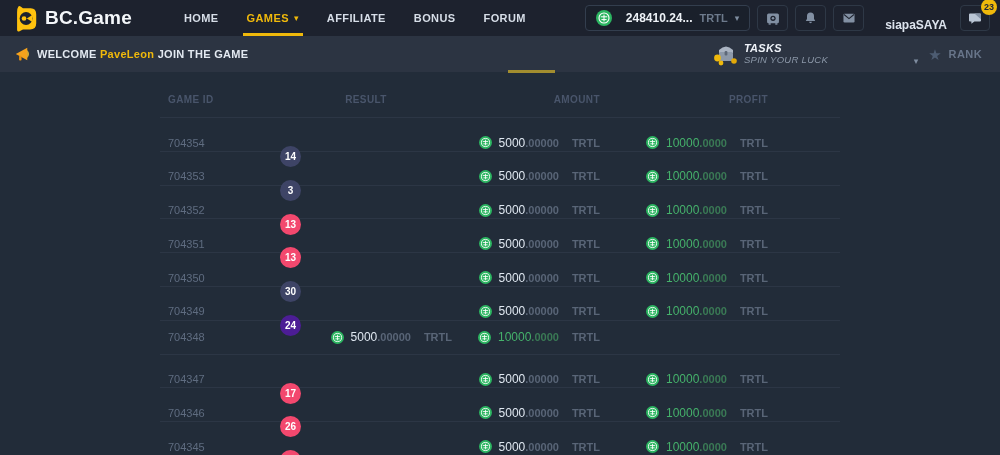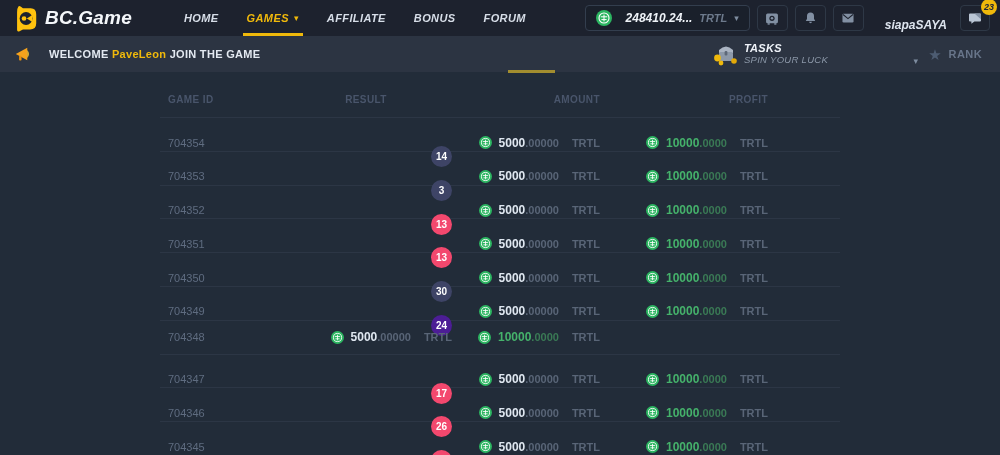--- a/index.html
+++ b/index.html
@@ -1,20 +1,20 @@
 <!DOCTYPE html>
 <html><head>
 <meta charset="utf-8">
 <style>
   * { margin:0; padding:0; box-sizing:border-box; }
   html,body { width:1000px; height:455px; overflow:hidden; background:#222c39;
               font-family:"Liberation Sans","DejaVu Sans",sans-serif; }
 
   
-  .topbar { height:36px; background:#1d222e; display:flex; align-items:center; padding:0 10px 0 12px;font-style:italic; }
+  .topbar { height:36px; background:#1d222e; display:flex; align-items:center; padding:0 10px 0 12px; }
   .brand { display:flex; align-items:center; gap:8px; margin-right:38px; }
   .brand-text { color:#f4f7fa; font-size:19px; font-weight:bold; letter-spacing:.2px; }
   .nav { display:flex; align-items:stretch; height:36px; }
   .nav-item { display:flex; align-items:center; padding:0 14px; color:#d7dee8; font-size:11px;
               font-weight:bold; letter-spacing:.4px; text-decoration:none; position:relative; cursor:pointer; }
   .nav-item.active { color:#f0b90b; }
   .nav-item.active::after { content:""; position:absolute; left:10px; right:10px; bottom:0; height:3px; background:#f0b90b; }
   .nav-caret { font-size:9px; margin-left:5px; color:inherit; }
 
   .topbar-right { margin-left:auto; display:flex; align-items:center; gap:7px; }
@@ -30,21 +30,21 @@
             background:radial-gradient(circle at 40% 35%, #9c5a43 0 30%, #57302a 60%, #1d1412 100%); }
   .user-name { color:#dde4ee; font-size:12px; font-weight:bold; }
   .chat-btn { position:relative; width:30px; height:26px; border:1px solid #2e3846; border-radius:4px;
               display:flex; align-items:center; justify-content:center; cursor:pointer; margin-left:6px; }
   .chat-badge { position:absolute; top:-7px; right:-8px; min-width:16px; height:16px; border-radius:50%;
                 background:#f0b90b; color:#20283a; font-size:9px; font-weight:bold;
                 display:flex; align-items:center; justify-content:center; }
 
   
   .banner { height:36px; background:#2c3442; display:flex; align-items:center; padding:0 18px 0 14px; }
-  .banner-left { display:flex; align-items:center; gap:15px; }
+  .banner-left { display:flex; align-items:center; gap:3px; }
   .welcome-text { font-size:11px; font-weight:bold; letter-spacing:.3px; color:#e3e9f1; }
   .welcome-user { color:#f0b90b; }
   .banner-right { margin-left:auto; display:flex; align-items:center; gap:100px; }
   .tasks { display:flex; align-items:center; gap:3px; cursor:pointer; }
   .tasks-texts { display:flex; flex-direction:column; line-height:1.15; }
   .tasks-title { color:#eef2f8; font-size:11px; font-weight:bold; font-style:italic; letter-spacing:.3px; }
   .tasks-sub { color:#8punk; color:#8b97a7; font-size:9.5px; font-style:italic; letter-spacing:.3px; }
   .rank { display:flex; align-items:center; gap:7px; cursor:pointer; }
   .star { color:#4d5c72; font-size:15px; line-height:1; }
   .rank-label { color:#68758a; font-size:11px; font-weight:bold; letter-spacing:.4px; }
@@ -54,26 +54,26 @@
   .dash { position:absolute; top:-2px; left:508px; width:47px; height:3px; background:#a28d2f; }
   .table { width:680px; margin:0 auto; padding-top:10px; }
   .tgrid { display:grid; grid-template-columns:120px 172px 148px 168px; padding-right:72px; align-items:center; }
   .thead { height:35px; }
   .th { color:#49556b; font-size:10px; font-weight:bold; letter-spacing:.4px; }
   .th.c-id { padding-left:8px; }
   .th.c-result { text-align:center; }
   .th.c-amount, .th.c-profit { text-align:right; }
   .trow { height:33.8px; border-top:1px solid #2c3645; cursor:pointer; }
   .cell-id { color:#5f6c80; font-size:11px; padding-left:8px; }
-  .cell-result { display:flex; justify-content:flex-end;margin-top:28px; }
+  .cell-result { display:flex; justify-content:flex-start;margin-top:28px; }
   .badge { width:21px; height:21px; border-radius:50%; display:flex; align-items:center; justify-content:center;
            color:#fff; font-size:10px; font-weight:bold; }
   .cell-money { display:flex; align-items:center; justify-content:flex-end; gap:0; }
   .coin { margin-right:7px; flex:none; display:flex; }
-  .m-int { font-size:12px; font-weight:bold; color:#dfe7f0; }
+  .m-int { font-size:12px; font-weight:normal; color:#dfe7f0; }
   .m-dec { font-size:11px; font-weight:bold; color:#596577; }
   .m-cur { font-size:11px; font-weight:bold; color:#596577; margin-left:13px; }
   .p-int { color:#45b26b; }
   .p-dec { color:#3a7a55; }
 </style>
 </head>
 <body>
 
 <header class="topbar">
   <div class="brand">

